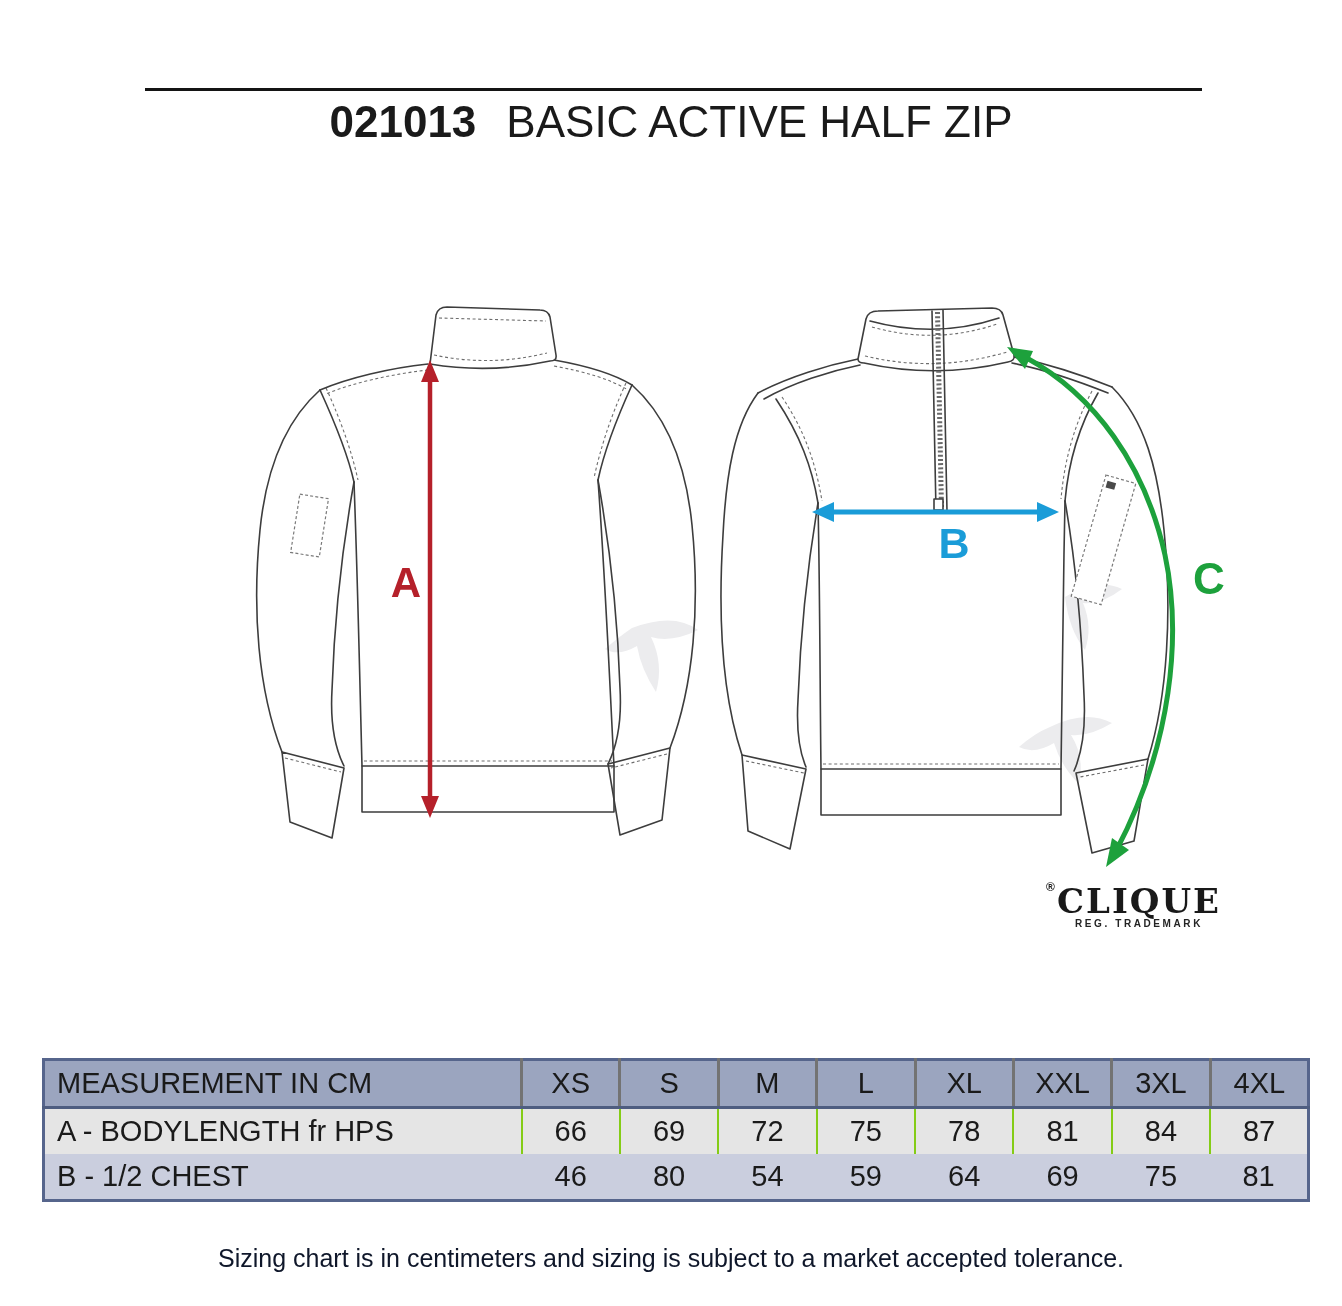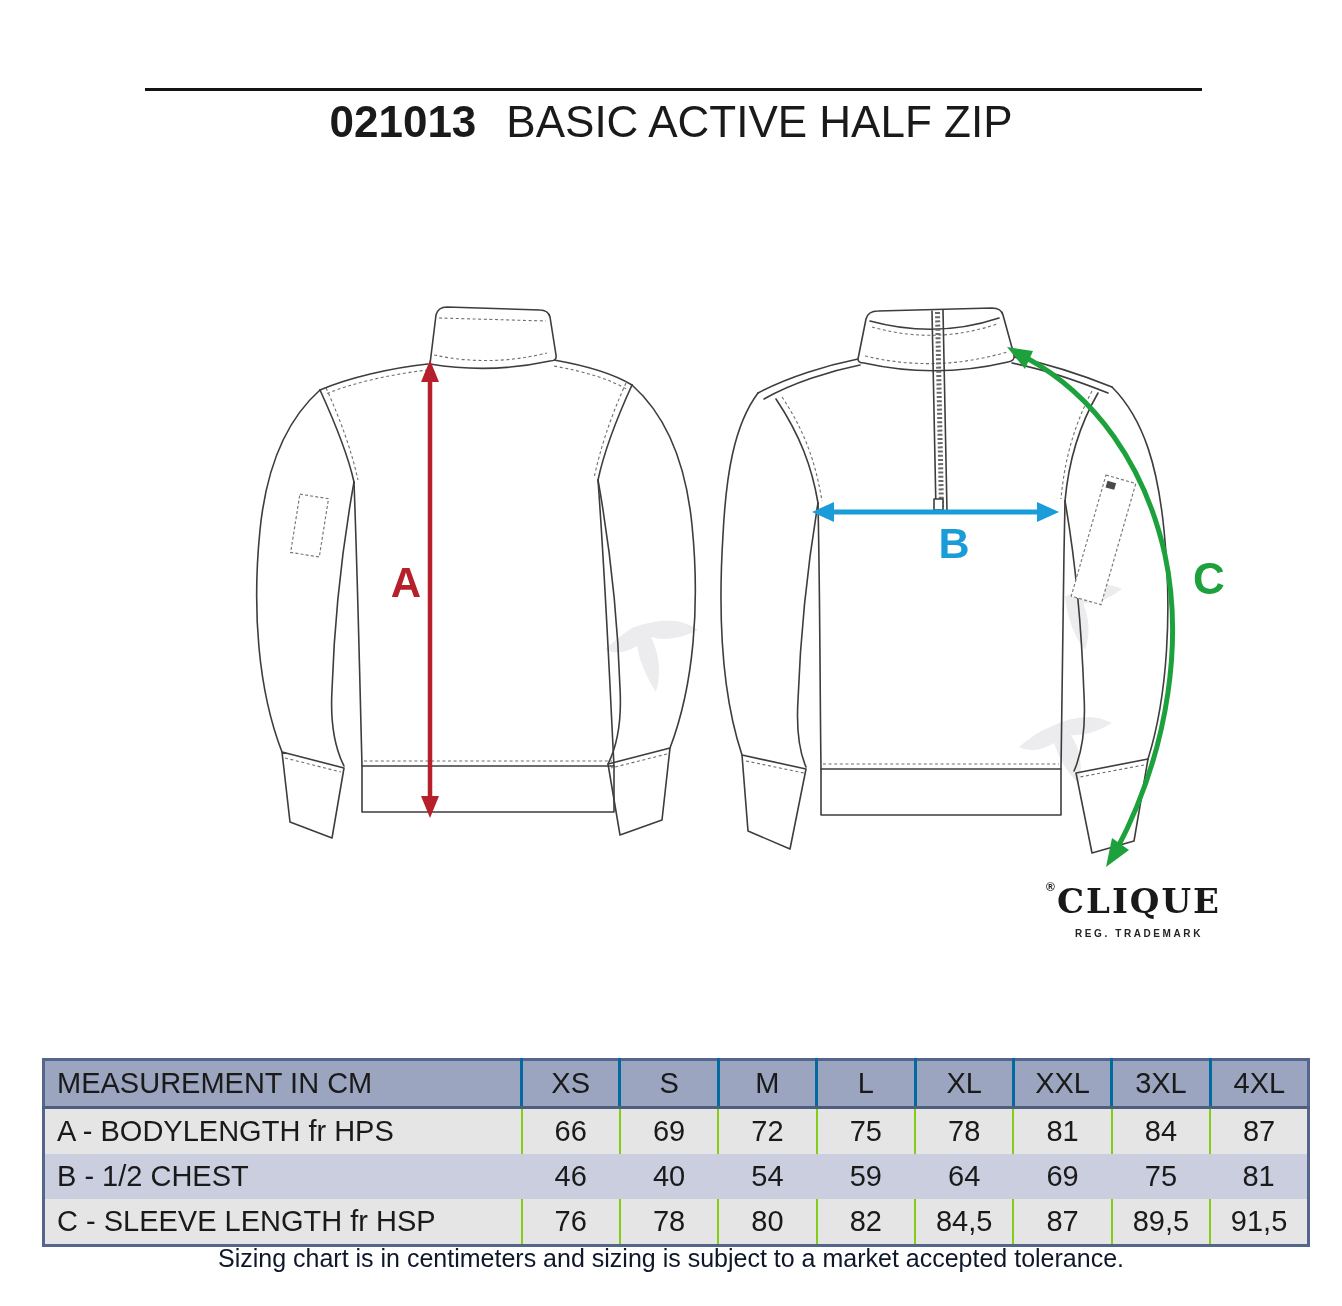--- a/index.html
+++ b/index.html
@@ -29,32 +29,32 @@
   .lblB{fill:#1a9cd8;}
   .lblC{fill:#1da13c;}
   .annot{font-family:"Liberation Sans",sans-serif;font-weight:bold;}
 
   
   .logo{position:absolute;left:1048px;top:884px;width:182px;text-align:center;color:#191919;}
   .logo .brand{font-family:"DejaVu Serif",serif;font-weight:bold;font-size:34px;
                letter-spacing:2px;line-height:1;position:relative;display:inline-block;}
   .logo .reg{position:absolute;left:-11px;top:-3px;font-size:12px;font-weight:bold;
              font-family:"Liberation Sans",sans-serif;}
-  .logo .tagline{font-size:10px;font-weight:bold;letter-spacing:2.6px;margin-top:10px;color:#242424;
+  .logo .tagline{font-size:10px;font-weight:bold;letter-spacing:2.6px;margin-top:0;color:#242424;
                  font-family:"Liberation Sans",sans-serif;}
 
   
   table.spec{position:absolute;left:42px;top:1058px;width:1268px;border-collapse:collapse;
              table-layout:fixed;font-size:29px;border:3px solid #56658c;}
   table.spec col.c-label{width:478px;}
   table.spec th,table.spec td{height:45px;padding:0;text-align:center;font-weight:normal;
                               overflow:hidden;white-space:nowrap;}
   table.spec .lab{text-align:left;padding-left:12px;}
   table.spec tr.hdr th{background:#9ba5bf;border-bottom:3px solid #4e5d80;}
-  table.spec tr.hdr th + th{border-left:3px solid #0369a1;}
+  table.spec tr.hdr th + th{border-left:3px solid #737373;}
   table.spec tr.w{background:#e5e5e5;}
   table.spec tr.w td + td{border-left:2px solid #84cc16;}
   table.spec tr.g td{background:#cacede;}
 
   
   .footer{position:absolute;top:1243px;left:0;width:100%;text-align:center;
           font-size:25px;line-height:30px;color:#0f172a;}
 </style>
 </head>
 <body>
@@ -223,39 +223,28 @@
         <td>72</td>
         <td>75</td>
         <td>78</td>
         <td>81</td>
         <td>84</td>
         <td>87</td>
       </tr>
       <tr class="g">
         <td class="lab">B - 1/2 CHEST</td>
         <td>46</td>
-        <td>40</td>
+        <td>80</td>
         <td>54</td>
         <td>59</td>
         <td>64</td>
         <td>69</td>
         <td>75</td>
         <td>81</td>
       </tr>
-      <tr class="w">
-        <td class="lab">C - SLEEVE LENGTH fr HSP</td>
-        <td>76</td>
-        <td>78</td>
-        <td>80</td>
-        <td>82</td>
-        <td>84,5</td>
-        <td>87</td>
-        <td>89,5</td>
-        <td>91,5</td>
-      </tr>
     </tbody>
   </table>
 
   <div class="footer">
     <div>Sizing chart is in centimeters and sizing is subject to a market accepted tolerance.</div>
   </div>
 
 </div>
 
 </body></html>

